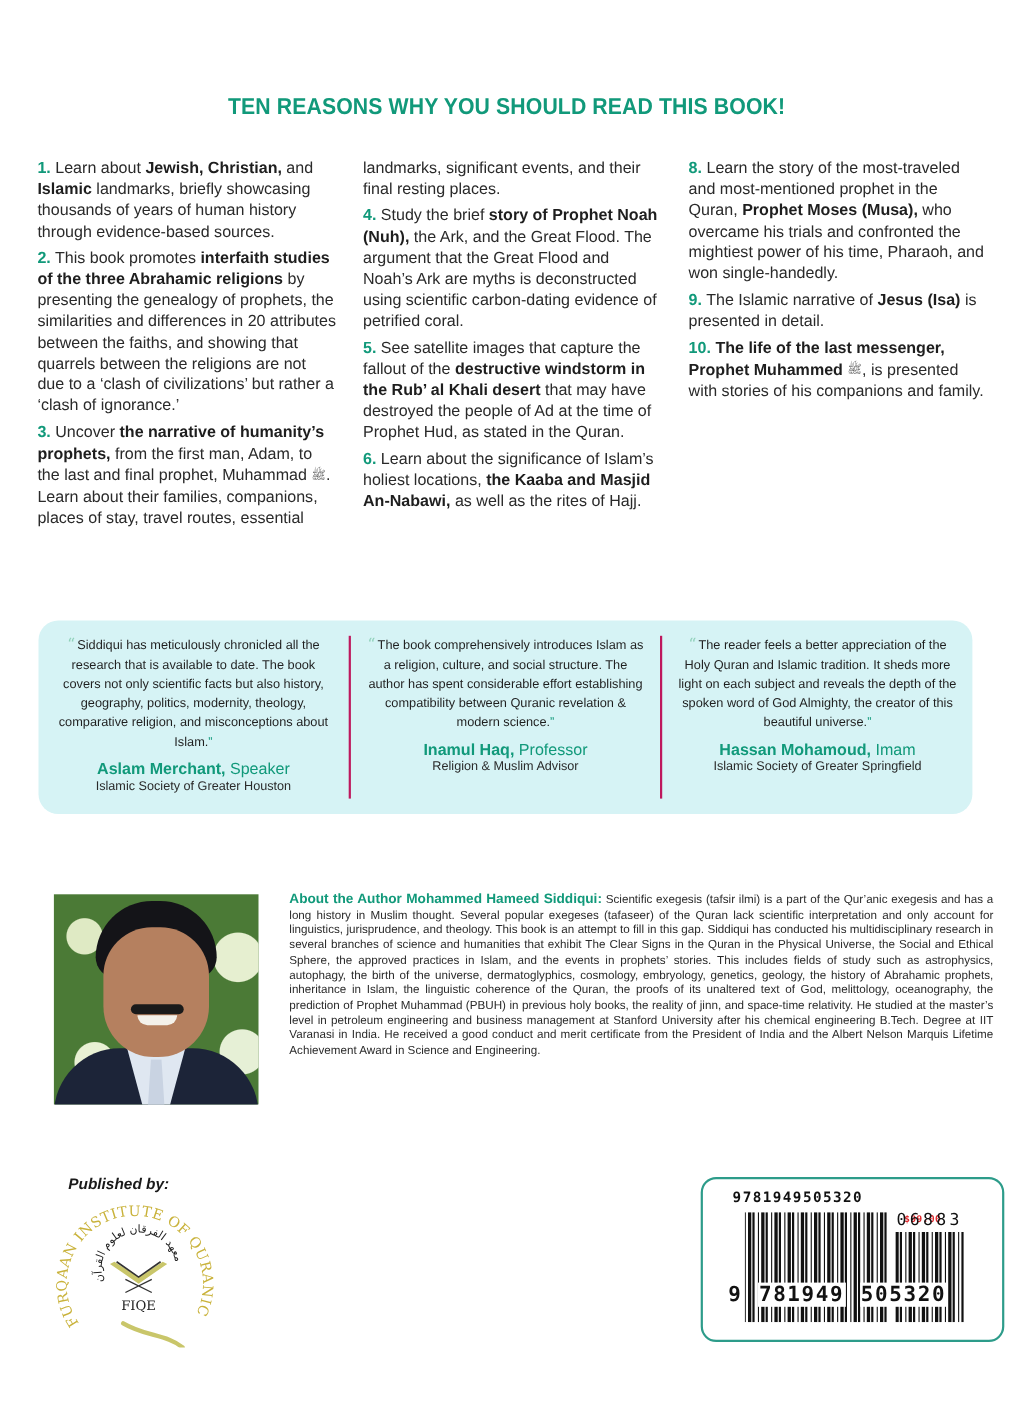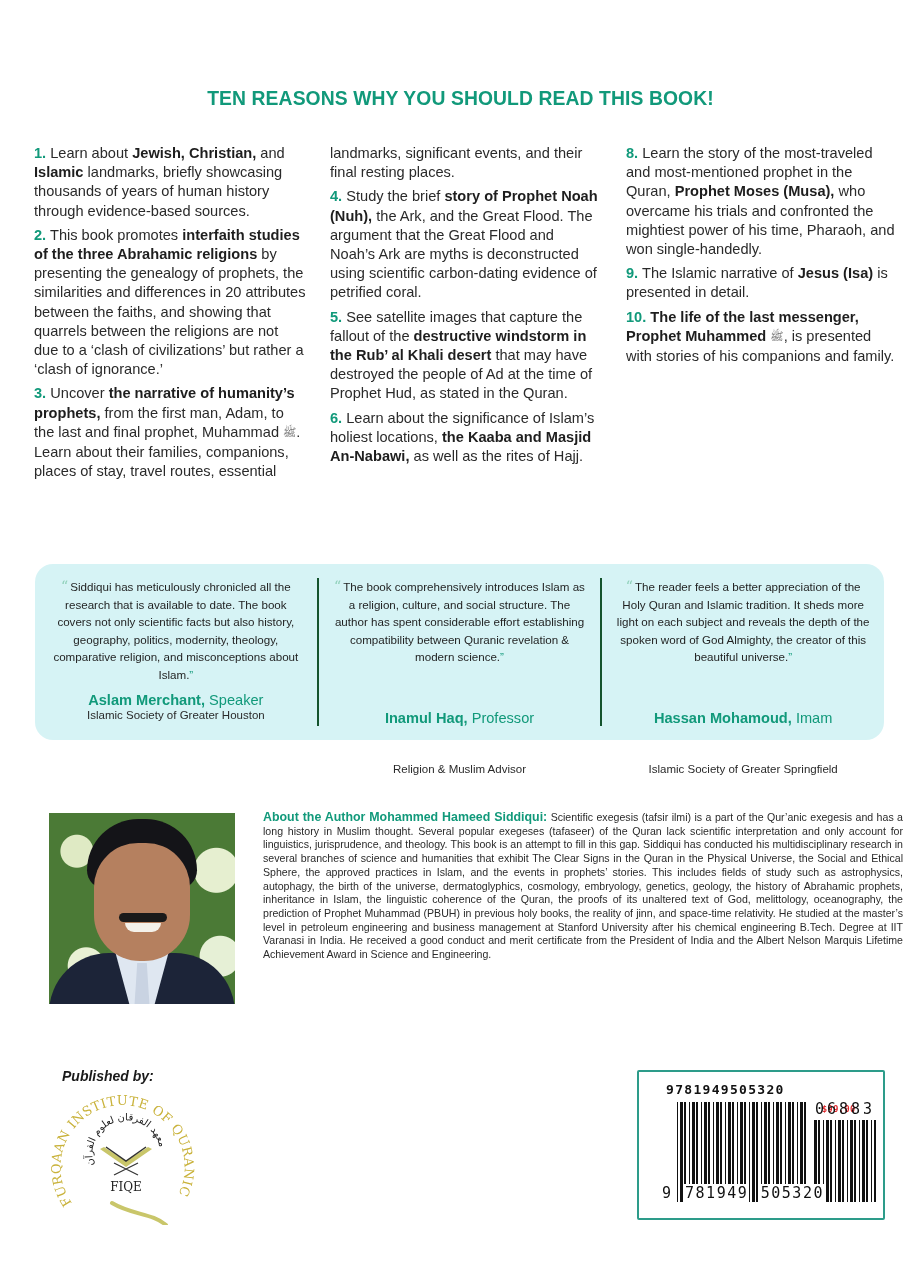--- a/index.html
+++ b/index.html
@@ -24,21 +24,21 @@
 
   .testimonials {
     position: absolute; top: 564px; left: 35px; width: 849px; height: 176px;
     background: #d6f3f5; border-radius: 18px;
     display: flex; align-items: center; padding: 14px 0;
   }
   .testimonial {
     flex: 1; height: 148px; padding: 0 14px; text-align: center;
     display: flex; flex-direction: column; align-items: center;
   }
-  .testimonial + .testimonial { border-left: 2px solid #14532d; gap: 36px; }
+  .testimonial + .testimonial { border-left: 2px solid #be185d; }
   .quote-text { font-size: 11.6px; line-height: 17.6px; color: #1f1f1f; }
   .quote-mark { color: #8fd0b9; font-size: 14px; font-family: "DejaVu Serif", serif; vertical-align: top; margin-right: 2px; }
   .quote-end { color: #11997a; }
   .attr-name { margin-top: 8px; font-size: 14.6px; color: #11997a; }
   .attr-name b { font-weight: bold; }
   .attr-org { font-size: 11.5px; color: #2a2a2a; margin-top: 1px; }
 
   .photo {
     position: absolute; top: 813px; left: 49px; width: 186px; height: 191px;
     background: radial-gradient(circle at 20% 80%, #e9f1d4 0 18px, transparent 19px),
@@ -61,29 +61,29 @@
     font-size: 10.6px; line-height: 13.7px; color: #2a2a2a; text-align: justify;
   }
   .about .heading { font-size: 12.4px; font-weight: bold; color: #11997a; }
 
   .published {
     position: absolute; top: 1068px; left: 62px; font-size: 14px; font-weight: bold; font-style: italic; color: #1a1a1a;
   }
   .logo { position: absolute; top: 1085px; left: 42px; width: 160px; height: 140px; }
 
   .barcode-box {
-    position: absolute; top: 1070px; left: 637px; width: 248px; height: 150px;
-    border: 2px solid #2d9c8a; border-radius: 2px; background: #fff;
+    position: absolute; top: 1070px; left: 637px; width: 276px; height: 150px;
+    border: 2px solid #2d9c8a; border-radius: 14px; background: #fff;
   }
   .isbn-top { position:absolute; top:10px; left:27px; font-family:"DejaVu Sans Mono","Liberation Mono",monospace; font-size:13px; font-weight:bold; letter-spacing:1.3px; color:#111; }
   .price { position:absolute; top:32px; left:183px; font-family:"DejaVu Sans Mono",monospace; font-size:8.5px; font-weight:bold; color:#e0262b; letter-spacing:0.5px; }
   .addon-num { position:absolute; top:28px; left:176px; font-family:"DejaVu Sans Mono",monospace; font-size:15px; color:#111; letter-spacing:3px; }
   .bars-main { position:absolute; top:30px; left:38px; width:130px; height:100px; }
   .bars-addon { position:absolute; top:48px; left:175px; width:62px; height:82px; }
-  .isbn-bottom { position:absolute; top:112px; left:22px; font-family:"DejaVu Sans Mono",monospace; font-size:15px; color:#111; letter-spacing:1.5px; background:transparent; }
+  .isbn-bottom { position:absolute; top:94px; left:22px; font-family:"DejaVu Sans Mono",monospace; font-size:19px; color:#111; letter-spacing:1.5px; background:transparent;font-weight:bold; }
   .isbn-bottom span { background:#fff; padding: 0 1px; }
 </style>
 </head>
 <body>
 
 <div class="title">TEN REASONS WHY YOU SHOULD READ THIS BOOK!</div>
 
 <div class="reasons" id="reasons">
     <div class="reason"><span class="num">1.</span><span> Learn about </span><b>Jewish, Christian,</b><span> and </span><b>Islamic</b><span> landmarks, briefly showcasing thousands of years of human history through evidence-based sources.</span></div>
     <div class="reason"><span class="num">2.</span><span> This book promotes </span><b>interfaith studies of the three Abrahamic religions</b><span> by presenting the genealogy of prophets, the similarities and differences in 20 attributes between the faiths, and showing that quarrels between the religions are not due to a ‘clash of civilizations’ but rather a ‘clash of ignorance.’</span></div>

